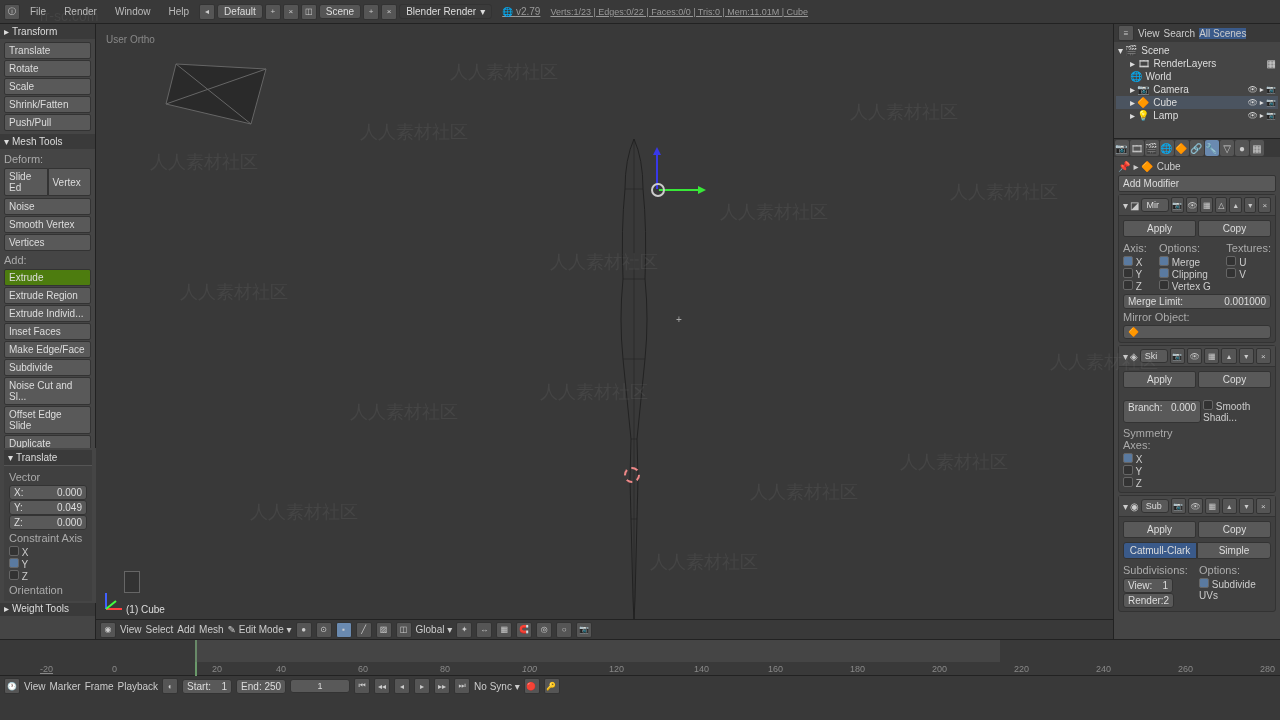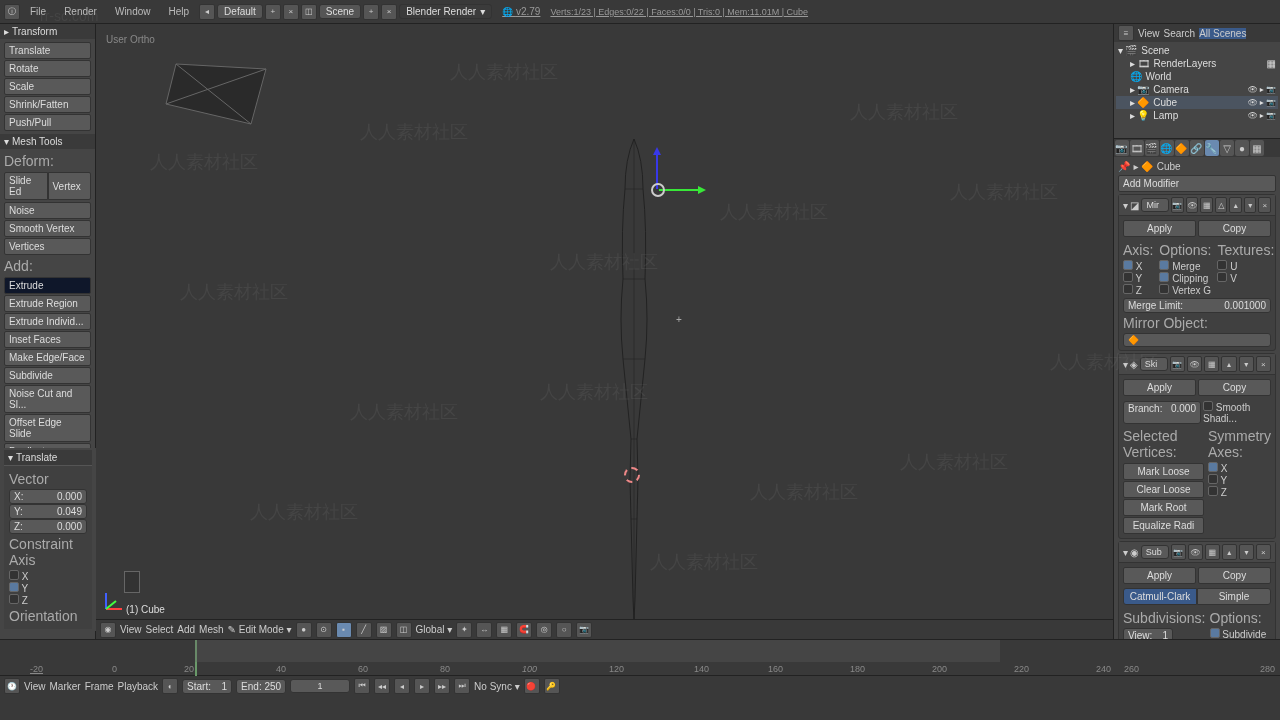--- a/index.html
+++ b/index.html
@@ -13,21 +13,21 @@
 .main-layout { display: flex; height: 615px; }
 .left-panel { width: 96px; background: #454545; border-right: 1px solid #222; overflow: hidden; }
 .panel-section { padding: 2px 4px; }
 .panel-header { background: #3a3a3a; padding: 2px 4px; color: #ddd; font-size: 10px; display: flex; align-items: center; gap: 3px; }
 .panel-btn { background: #595959; border: 1px solid #333; border-radius: 2px; padding: 2px 4px; margin: 1px 0; color: #ddd; text-align: left; display: block; width: 100%; font-size: 10px; }
 .panel-btn.active { background: #3a5a8a; }
 .panel-btn-group { display: flex; gap: 0; }
 .panel-btn-group .panel-btn { flex: 1; border-radius: 0; }
 .panel-btn-group .panel-btn:first-child { border-radius: 2px 0 0 2px; }
 .panel-btn-group .panel-btn:last-child { border-radius: 0 2px 2px 0; }
-.panel-label { color: #aaa; font-size: 14px; padding: 2px 0; }
+.panel-label { color: #aaa; font-size: 11px; padding: 2px 0; }
 .viewport { flex: 1; background: #393939; position: relative; }
 .viewport-label { position: absolute; top: 10px; left: 10px; color: #888; font-size: 10px; }
 .viewport-axis-widget { position: absolute; top: 30px; left: 60px; width: 130px; height: 95px; }
 .viewport-bottom { position: absolute; bottom: 0; left: 0; right: 0; height: 20px; background: #393939; border-top: 1px solid #222; display: flex; align-items: center; padding: 0 4px; gap: 4px; }
 .viewport-object-label { position: absolute; bottom: 24px; left: 30px; color: #ddd; font-size: 10px; }
 .right-panel { width: 167px; background: #454545; border-left: 1px solid #222; display: flex; flex-direction: column; }
 .outliner { height: 115px; border-bottom: 1px solid #222; }
 .outliner-header { height: 18px; background: #393939; display: flex; align-items: center; padding: 0 4px; gap: 4px; }
 .outliner-tree { padding: 2px; }
 .tree-item { display: flex; align-items: center; padding: 1px 2px; gap: 3px; color: #ddd; }
@@ -102,21 +102,21 @@
     <div class="panel-section">
       <div class="panel-label">Deform:</div>
       <div class="panel-btn-group">
         <button class="panel-btn">Slide Ed</button>
         <button class="panel-btn">Vertex</button>
       </div>
       <button class="panel-btn">Noise</button>
       <button class="panel-btn">Smooth Vertex</button>
       <button class="panel-btn">Vertices</button>
       <div class="panel-label">Add:</div>
-      <button class="panel-btn" style="background:#0f172a">Extrude</button>
+      <button class="panel-btn" style="background:#4d7c0f">Extrude</button>
       <button class="panel-btn">Extrude Region</button>
       <button class="panel-btn">Extrude Individ...</button>
       <button class="panel-btn">Inset Faces</button>
       <button class="panel-btn">Make Edge/Face</button>
       <button class="panel-btn">Subdivide</button>
       <button class="panel-btn">Noise Cut and Sl...</button>
       <button class="panel-btn">Offset Edge Slide</button>
       <button class="panel-btn">Duplicate</button>
       <div class="panel-btn-group">
         <button class="panel-btn">Spin</button>
@@ -279,35 +279,28 @@
             <span class="icon-btn">▦</span>
             <span class="icon-btn">▴</span>
             <span class="icon-btn">▾</span>
             <span class="icon-btn">×</span>
           </div>
           <div class="modifier-body">
             <div style="display:flex;gap:2px">
               <button class="panel-btn" style="text-align:center">Apply</button>
               <button class="panel-btn" style="text-align:center">Copy</button>
             </div>
-            <div style="display:flex;gap:2px;margin-top:4px">
+            <div style="display:flex;gap:2px;margin-top:11px">
               <div class="num-field" style="flex:1">
                   <span>Branch:</span>
                   <span>0.000</span>
                 </div>
               <div style="flex:1"><span class="checkbox"></span> <span>Smooth Shadi...</span></div>
             </div>
             <div style="display:flex;gap:4px;margin-top:2px">
-              <div style="flex:1">
-                <div class="panel-label">Selected Vertices:</div>
-                <button class="panel-btn" style="text-align:center">Mark Loose</button>
-                <button class="panel-btn" style="text-align:center">Clear Loose</button>
-                <button class="panel-btn" style="text-align:center">Mark Root</button>
-                <button class="panel-btn" style="text-align:center">Equalize Radi</button>
-              </div>
               <div style="flex:0 0 46px">
                 <div class="panel-label">Symmetry Axes:</div>
                 <div><span class="checkbox checked"></span> <span>X</span></div>
                 <div><span class="checkbox"></span> <span>Y</span></div>
                 <div><span class="checkbox"></span> <span>Z</span></div>
               </div>
             </div>
           </div>
         </div>
 
@@ -378,35 +371,35 @@
     <div><span class="checkbox checked"></span> <span>Y</span></div>
     <div><span class="checkbox"></span> <span>Z</span></div>
     <div class="panel-label">Orientation</div>
   </div>
 </div>
 
 <div class="timeline">
   <div class="timeline-ruler">
     <div style="position:absolute;left:195px;top:0;width:2px;height:36px;background:#6a9a6a"></div>
     <div style="position:absolute;left:195px;top:0;right:280px;height:22px;background:rgba(100,100,100,0.3)"></div>
-  <span class="timeline-tick" style="left: 30px; text-decoration: underline;">-20</span>
+  <span class="timeline-tick" style="left: 40px; text-decoration: underline;">-20</span>
       <span class="timeline-tick" style="left: 112px;">0</span>
-      <span class="timeline-tick" style="left: 184px;">20</span>
+      <span class="timeline-tick" style="left: 212px;">20</span>
       <span class="timeline-tick" style="left: 276px;">40</span>
       <span class="timeline-tick" style="left: 358px;">60</span>
       <span class="timeline-tick" style="left: 440px;">80</span>
       <span class="timeline-tick" style="left: 522px; font-style: italic;">100</span>
       <span class="timeline-tick" style="left: 609px;">120</span>
       <span class="timeline-tick" style="left: 694px;">140</span>
       <span class="timeline-tick" style="left: 768px;">160</span>
       <span class="timeline-tick" style="left: 850px;">180</span>
       <span class="timeline-tick" style="left: 932px;">200</span>
       <span class="timeline-tick" style="left: 1014px;">220</span>
       <span class="timeline-tick" style="left: 1096px;">240</span>
-      <span class="timeline-tick" style="left: 1124px;">260</span>
+      <span class="timeline-tick" style="left: 1178px;">260</span>
       <span class="timeline-tick" style="left: 1260px;">280</span>
     </div>
   <div class="timeline-controls">
     <span class="icon-btn">🕐</span>
     <span class="menu-item">View</span>
     <span class="menu-item">Marker</span>
     <span class="menu-item">Frame</span>
     <span class="menu-item">Playback</span>
     <span class="icon-btn">◐</span>
     <span class="num-field">

